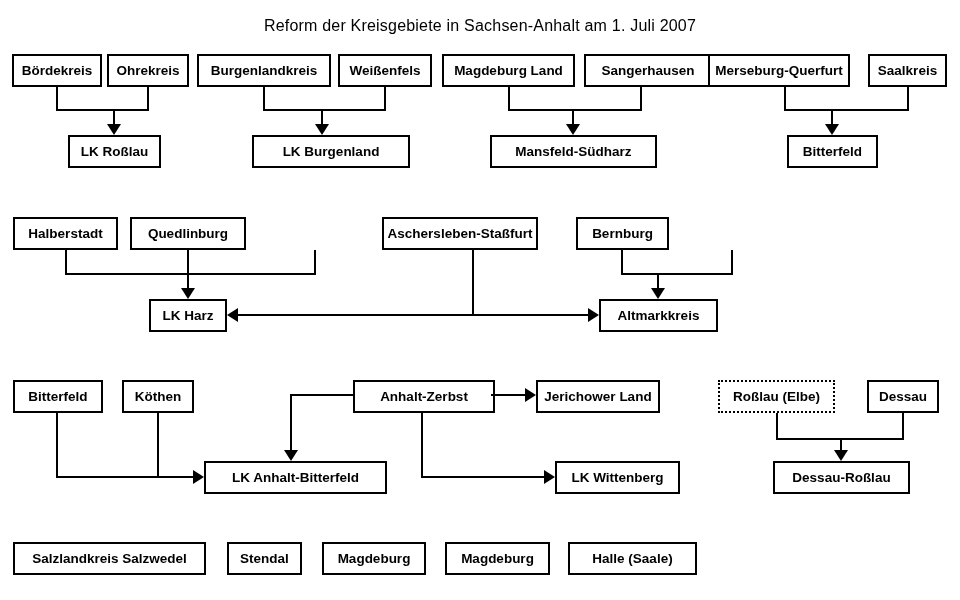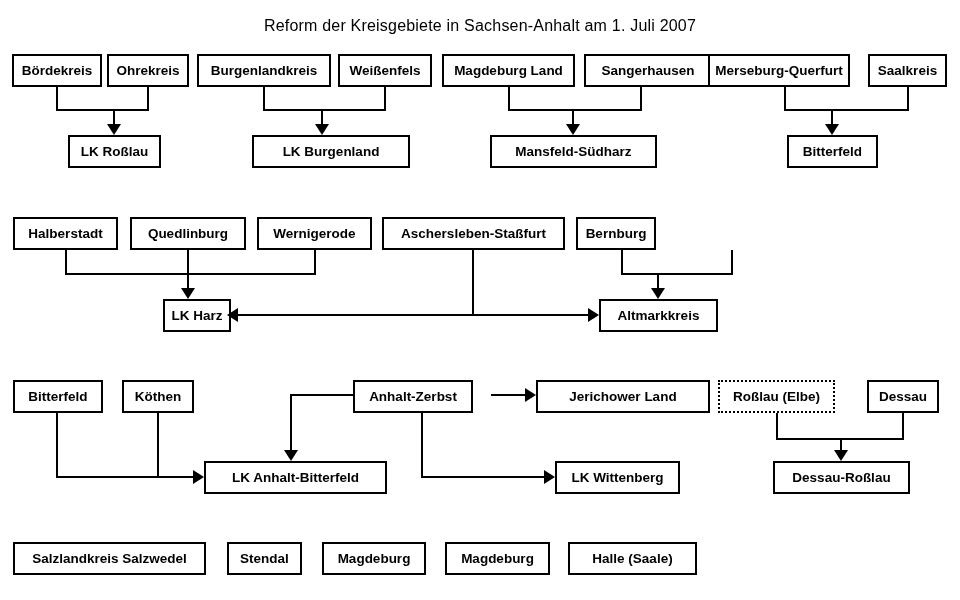--- a/index.html
+++ b/index.html
@@ -46,31 +46,30 @@
   <div class="box" style="left:708px;top:54px;width:142px">Merseburg-Querfurt</div>
   <div class="box" style="left:868px;top:54px;width:79px">Saalkreis</div>
 
   <div class="box" style="left:68px;top:135px;width:93px">LK Roßlau</div>
   <div class="box" style="left:252px;top:135px;width:158px">LK Burgenland</div>
   <div class="box" style="left:490px;top:135px;width:167px">Mansfeld-Südharz</div>
   <div class="box" style="left:787px;top:135px;width:91px">Bitterfeld</div>
 
   <div class="box" style="left:13px;top:217px;width:105px">Halberstadt</div>
   <div class="box" style="left:130px;top:217px;width:116px">Quedlinburg</div>
-  <div class="box" style="left:257px;top:217px;width:115px">Wernigerode</div>
-  <div class="box" style="left:382px;top:217px;width:183px">Aschersleben-Staßfurt</div>
-  <div class="box" style="left:576px;top:217px;width:80px">Bernburg</div>
+  <div class="box" style="left:382px;top:217px;width:156px">Aschersleben-Staßfurt</div>
+  <div class="box" style="left:576px;top:217px;width:93px">Bernburg</div>
 
-  <div class="box" style="left:163px;top:299px;width:68px">LK Harz</div>
+  <div class="box" style="left:149px;top:299px;width:78px">LK Harz</div>
   <div class="box" style="left:599px;top:299px;width:119px">Altmarkkreis</div>
 
   <div class="box" style="left:13px;top:380px;width:90px">Bitterfeld</div>
   <div class="box" style="left:122px;top:380px;width:72px">Köthen</div>
-  <div class="box" style="left:353px;top:380px;width:120px">Anhalt-Zerbst</div>
-  <div class="box" style="left:536px;top:380px;width:174px">Jerichower Land</div>
+  <div class="box" style="left:353px;top:380px;width:142px">Anhalt-Zerbst</div>
+  <div class="box" style="left:536px;top:380px;width:124px">Jerichower Land</div>
   <div class="box dotted" style="left:718px;top:380px;width:117px">Roßlau (Elbe)</div>
   <div class="box" style="left:867px;top:380px;width:72px">Dessau</div>
 
   <div class="box" style="left:204px;top:461px;width:183px">LK Anhalt-Bitterfeld</div>
   <div class="box" style="left:555px;top:461px;width:125px">LK Wittenberg</div>
   <div class="box" style="left:773px;top:461px;width:137px">Dessau-Roßlau</div>
 
   <div class="box" style="left:13px;top:542px;width:193px">Salzlandkreis Salzwedel</div>
   <div class="box" style="left:227px;top:542px;width:75px">Stendal</div>
   <div class="box" style="left:322px;top:542px;width:104px">Magdeburg</div>

